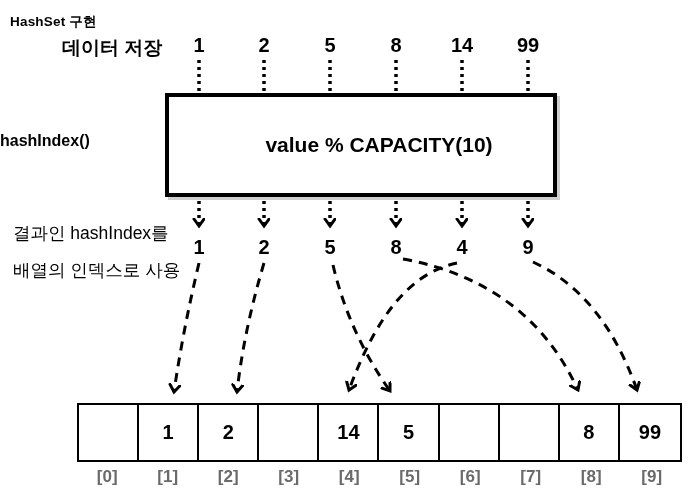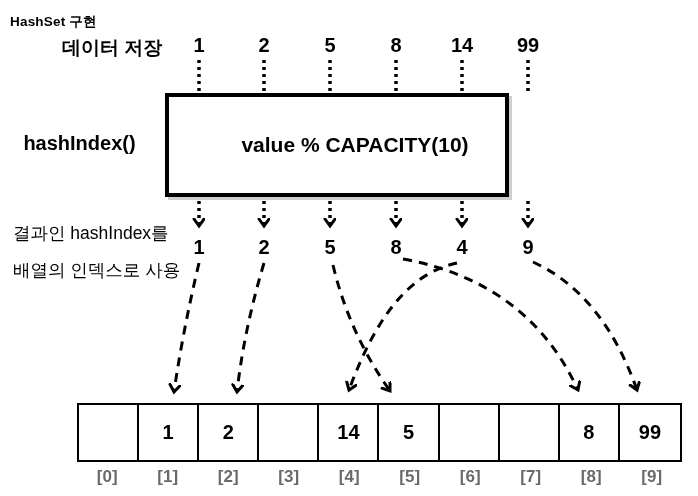--- a/index.html
+++ b/index.html
@@ -15,29 +15,29 @@
   .abs{position:absolute;}
   #diagram-title{left:10px;top:13px;font-size:13.5px;font-weight:bold;letter-spacing:0.2px;}
   #input-label{left:62px;top:35px;font-size:19px;font-weight:bold;}
   .num{
     position:absolute;top:35px;transform:translateX(-50%);
     font-size:20px;font-weight:bold;line-height:21px;white-space:nowrap;
   }
   .num.result{top:237px;}
   #svg-layer{position:absolute;left:0;top:0;width:698px;height:496px;z-index:1;pointer-events:none;}
   #hash-box{
-    left:165px;top:93px;width:344px;height:104px;
+    left:165px;top:93px;width:392px;height:104px;
     box-sizing:border-box;border:4px solid #000;
     background:#fff;box-shadow:3px 3px 0 #cfcfcf;
     display:flex;align-items:center;justify-content:center;
     z-index:2;
     padding-left:36px;
   }
   #hash-box span{font-size:21px;font-weight:bold;}
-  #hash-fn-label{left:0;top:132px;width:159px;text-align:center;font-size:20px;font-weight:bold;}
+  #hash-fn-label{left:0;top:132px;width:159px;text-align:left;font-size:16px;font-weight:bold;}
   .result-label{left:13px;font-size:17.5px;font-weight:normal;white-space:nowrap;}
   #result-label-1{top:221px;}
   #result-label-2{top:258px;}
   #array{
     left:77px;top:403px;width:605px;height:59px;
     box-sizing:border-box;border:2px solid #000;
     display:grid;grid-template-columns:repeat(10,1fr);
     background:#fff;z-index:2;
   }
   #array .cell{

